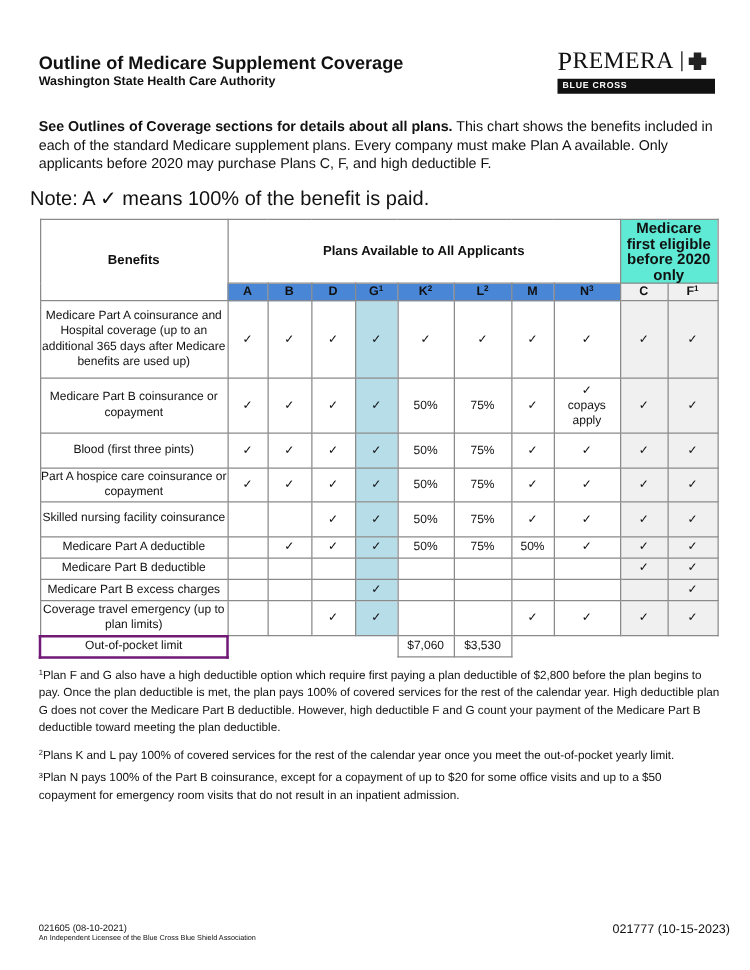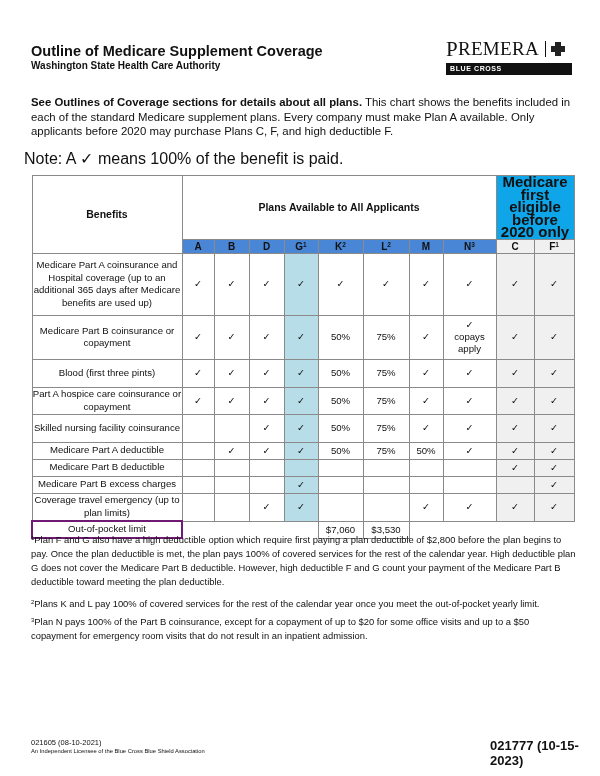--- a/index.html
+++ b/index.html
@@ -18,35 +18,35 @@
   .logo-bar { margin-top: 3px; background: #111; color: #fff; font-size: 7px; font-weight: bold;
               letter-spacing: 0.6px; padding: 2px 4px; height: 8px; line-height: 8px; width: 118px; }
   .intro { position: absolute; left: 31px; top: 95px; width: 545px; font-size: 11.4px; line-height: 14.5px; }
   .intro b { font-weight: bold; }
   .note { position: absolute; left: 24px; top: 149px; font-size: 16px; }
   table.plans { position: absolute; left: 31px; top: 175px; border-collapse: collapse; table-layout: fixed;
                 font-size: 9.6px; }
   table.plans td, table.plans th { border: 1px solid #8a8a8a; padding: 0; text-align: center; vertical-align: middle; }
   th.benefits-h { font-size: 10.5px; font-weight: bold; height: 56px; }
   th.group-h { font-size: 10.5px; font-weight: bold; }
-  th.medicare-h { font-size: 15px; font-weight: bold; background: #0ea5e9; line-height: 12.5px; }
+  th.medicare-h { font-size: 12px; font-weight: bold; background: #5eead4; line-height: 12.5px; }
   th.plan-h { background: #4a86d6; font-size: 10px; font-weight: bold; height: 13px; color: #111; }
   th.plan-h.gray { background: #f0f0f0; }
   th.plan-h sup { font-size: 6.5px; vertical-align: 3px; line-height: 0; }
   td.ben { text-align: left; padding: 1px 3px; line-height: 12.5px; font-size: 9.6px; }
   td.g { background: #b6dde8; }
   td.gray { background: #f0f0f0; }
   td.val { font-size: 9.6px; line-height: 12px; }
   td.noborder { border: none !important; }
   tr.oop td.ben { border: 2px solid #701a75; }
   .fn { position: absolute; left: 31px; width: 545px; font-size: 9.4px; line-height: 14px; }
   .fn sup { font-size: 6px; vertical-align: 3px; line-height: 0; }
   .footer-left { position: absolute; left: 31px; top: 738px; font-size: 7.5px; }
   .footer-left .small { font-size: 5.8px; margin-top: 1px; }
-  .footer-right { position: absolute; left: 490px; top: 738px; font-size: 13px; font-weight: bold; }
+  .footer-right { position: absolute; left: 490px; top: 738px; font-size: 10px; }
 </style>
 </head>
 <body>
 
 <div class="hdr-title">Outline of Medicare Supplement Coverage</div>
 <div class="hdr-sub">Washington State Health Care Authority</div>
 
 <div class="logo">
   <div class="logo-word">
     <span class="big">P</span>

